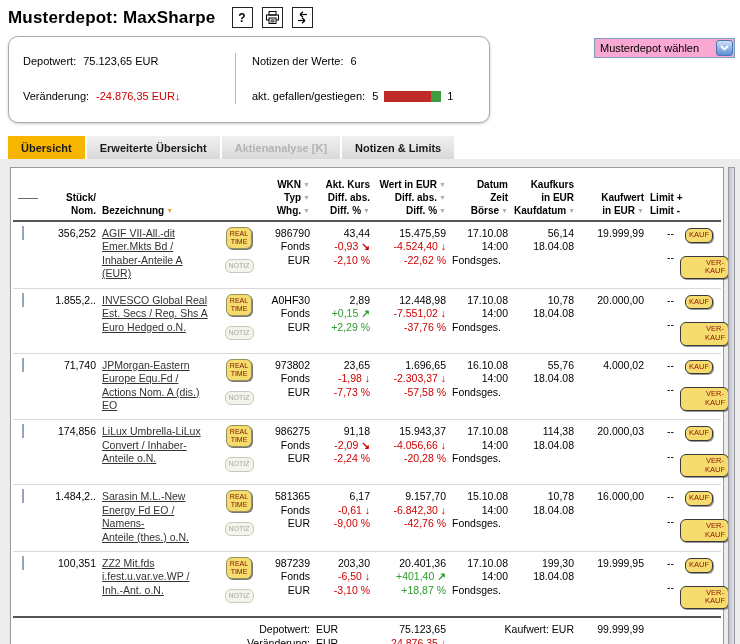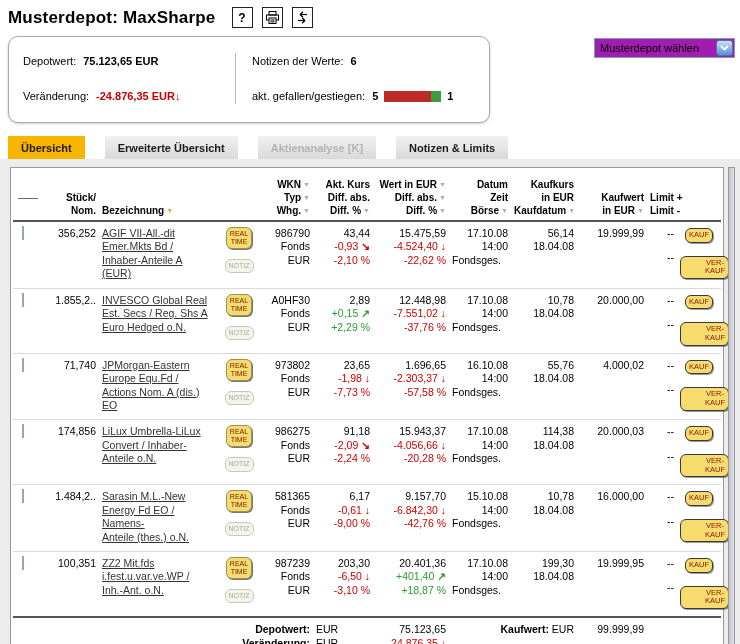--- a/index.html
+++ b/index.html
@@ -26,42 +26,42 @@
     width:482px; margin:8px 0 0 8px; flex:0 0 auto;
     border:1px solid #aaa; border-radius:10px; background:#fff;
     box-shadow:0 1px 3px rgba(0,0,0,.2);
     display:flex; padding:16px 0 18px;
   }
   .sum-col-left  { width:226px; padding-left:14px; }
   .sum-col-right { flex:1; border-left:1px solid #b9b9b9; padding-left:16px; }
   .sum-row { height:16px; display:flex; align-items:center; white-space:nowrap; }
   .sum-row + .sum-row { margin-top:19px; }
   .sum-label { margin-right:7px; }
-  .b { font-weight:bold; }
+  .b { font-weight:normal; }
   .neg { color:#CC0000; }
   .arr { font-weight:bold; }
   .bar { display:inline-flex; align-items:center; margin:0 6px; }
   .bar-red   { width:47px; height:11px; background:#BE2B26; }
   .bar-green { width:10px; height:11px; background:#3F9B3F; }
 
   
   .depot-select {
     position:absolute; top:38px; right:5px; width:141px; height:20px;
-    border:1px solid #7F9DB9; background:#a21caf;
+    border:1px solid #7F9DB9; background:#f9a8d4;
     display:flex; align-items:center; cursor:pointer;
   }
   .depot-select-label { flex:1; padding-left:5px; }
   .select-chevron {
     width:17px; height:16px; margin-right:1px; border-radius:3px;
     background:linear-gradient(#cfe0f7,#5a8ed6); border:1px solid #4d76ad;
     display:flex; align-items:center; justify-content:center;
   }
 
   
-  .tabs { display:flex; gap:20px; margin:13px 0 0 8px; flex:0 0 auto; }
+  .tabs { display:flex; gap:2px; margin:13px 0 0 8px; flex:0 0 auto; }
   .tab {
     padding:6px 13px 5px; font-weight:bold; font-size:11px;
     background:linear-gradient(#f1f1f1,#d9d9d9); color:#1a1a1a; cursor:pointer;
     white-space:nowrap;
   }
   .tab.active   { background:#F7B500; }
   .tab.disabled { color:#b3b3b3; cursor:default; }
 
   
   .content { background:#ECECEC; padding:8px 5px 8px 10px; flex:1; display:flex; align-items:stretch; }

